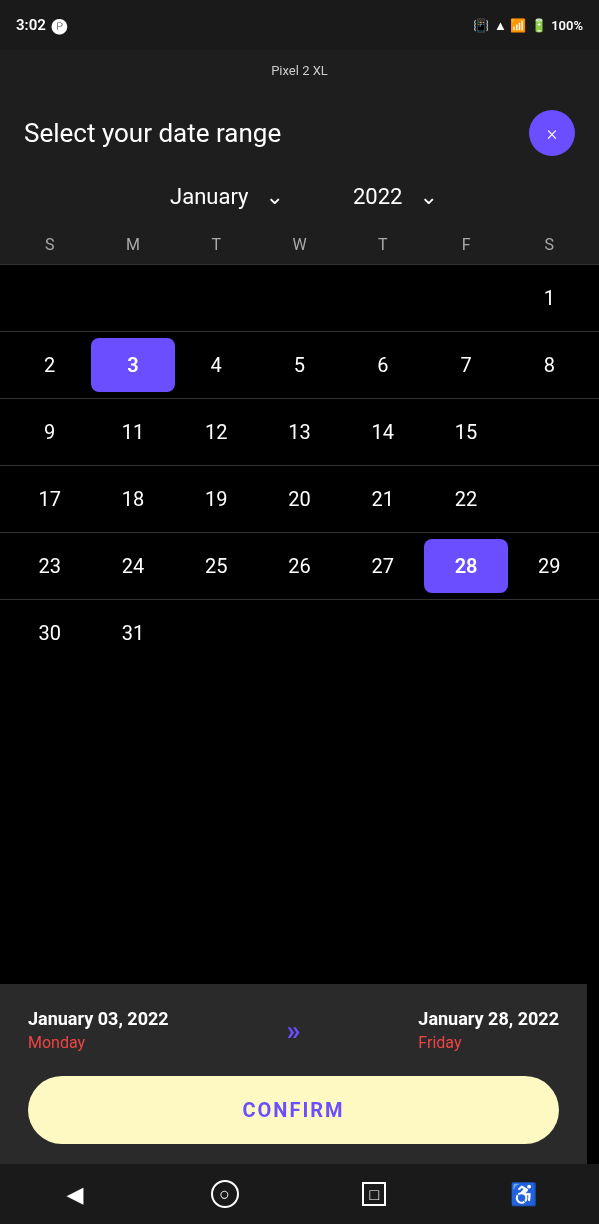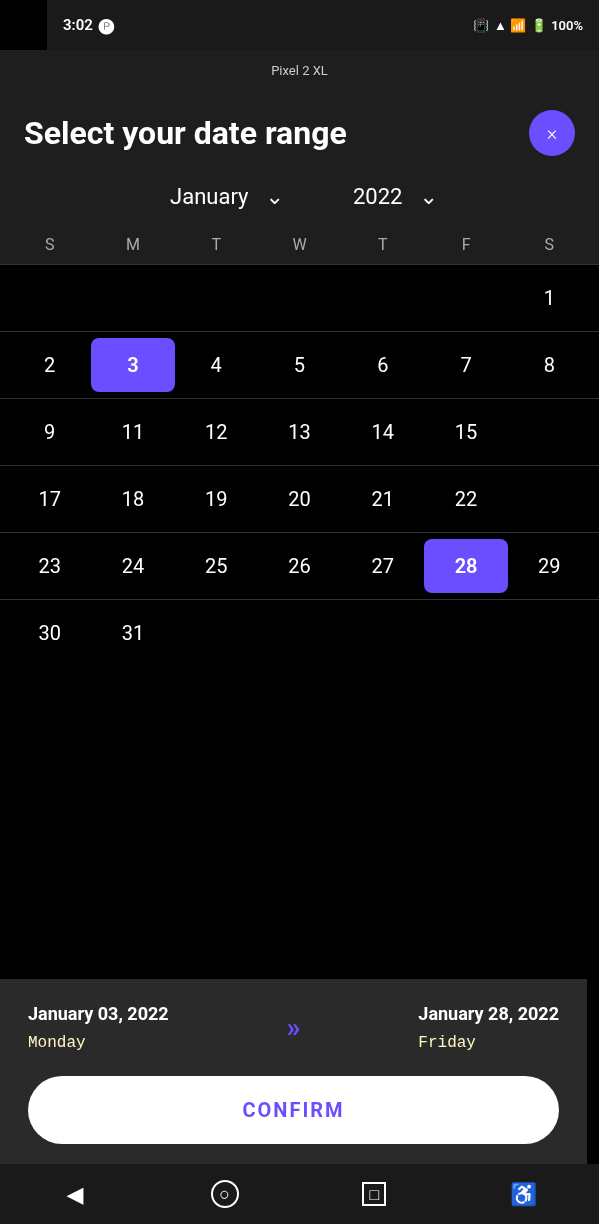--- a/index.html
+++ b/index.html
@@ -16,21 +16,20 @@
     .status-bar {
       background: #1a1a1a;
       height: 50px;
       display: flex;
       align-items: center;
       justify-content: space-between;
       padding: 0 16px;
       color: #fff;
       font-size: 15px;
       font-weight: 600;
-      margin-left: 47px;
     }
     .status-left { display: flex; align-items: center; gap: 6px; }
     .status-right { display: flex; align-items: center; gap: 4px; font-size: 13px; }
 
     
     .title-bar {
       background: #1e1e1e;
       height: 40px;
       display: flex;
       align-items: center;
@@ -47,22 +46,22 @@
     
     .header {
       background: #1e1e1e;
       padding: 20px 24px 16px;
       display: flex;
       align-items: center;
       justify-content: space-between;
     }
     .header-title {
       color: #fff;
-      font-size: 32px;
-      font-weight: 700;
+      font-size: 26px;
+      font-weight: 400;
     }
     .close-btn {
       width: 46px;
       height: 46px;
       background: #6B4EFF;
       border-radius: 50%;
       display: flex;
       align-items: center;
       justify-content: center;
       cursor: pointer;
@@ -164,34 +163,33 @@
       margin-bottom: 24px;
     }
     .date-info-left { }
     .date-info-right { text-align: left; }
     .date-label {
       color: #fff;
       font-size: 18px;
       font-weight: 700;
     }
     .day-label {
-      color: #fef9c3;
+      color: #ef4444;
       font-size: 16px;
       font-weight: 400;
-      margin-top: 10px;
-      font-family: Liberation Mono, monospace;
+      margin-top: 4px;
     }
     .arrows-icon {
       color: #6B4EFF;
       font-size: 28px;
       font-weight: 700;
     }
 
     .confirm-btn {
-      background: #ffffff;
+      background: #fef9c3;
       border-radius: 50px;
       width: 100%;
       padding: 22px 0;
       display: flex;
       align-items: flex-start;
       justify-content: center;
       cursor: pointer;
     }
     .confirm-btn span {
       color: #6B4EFF;

